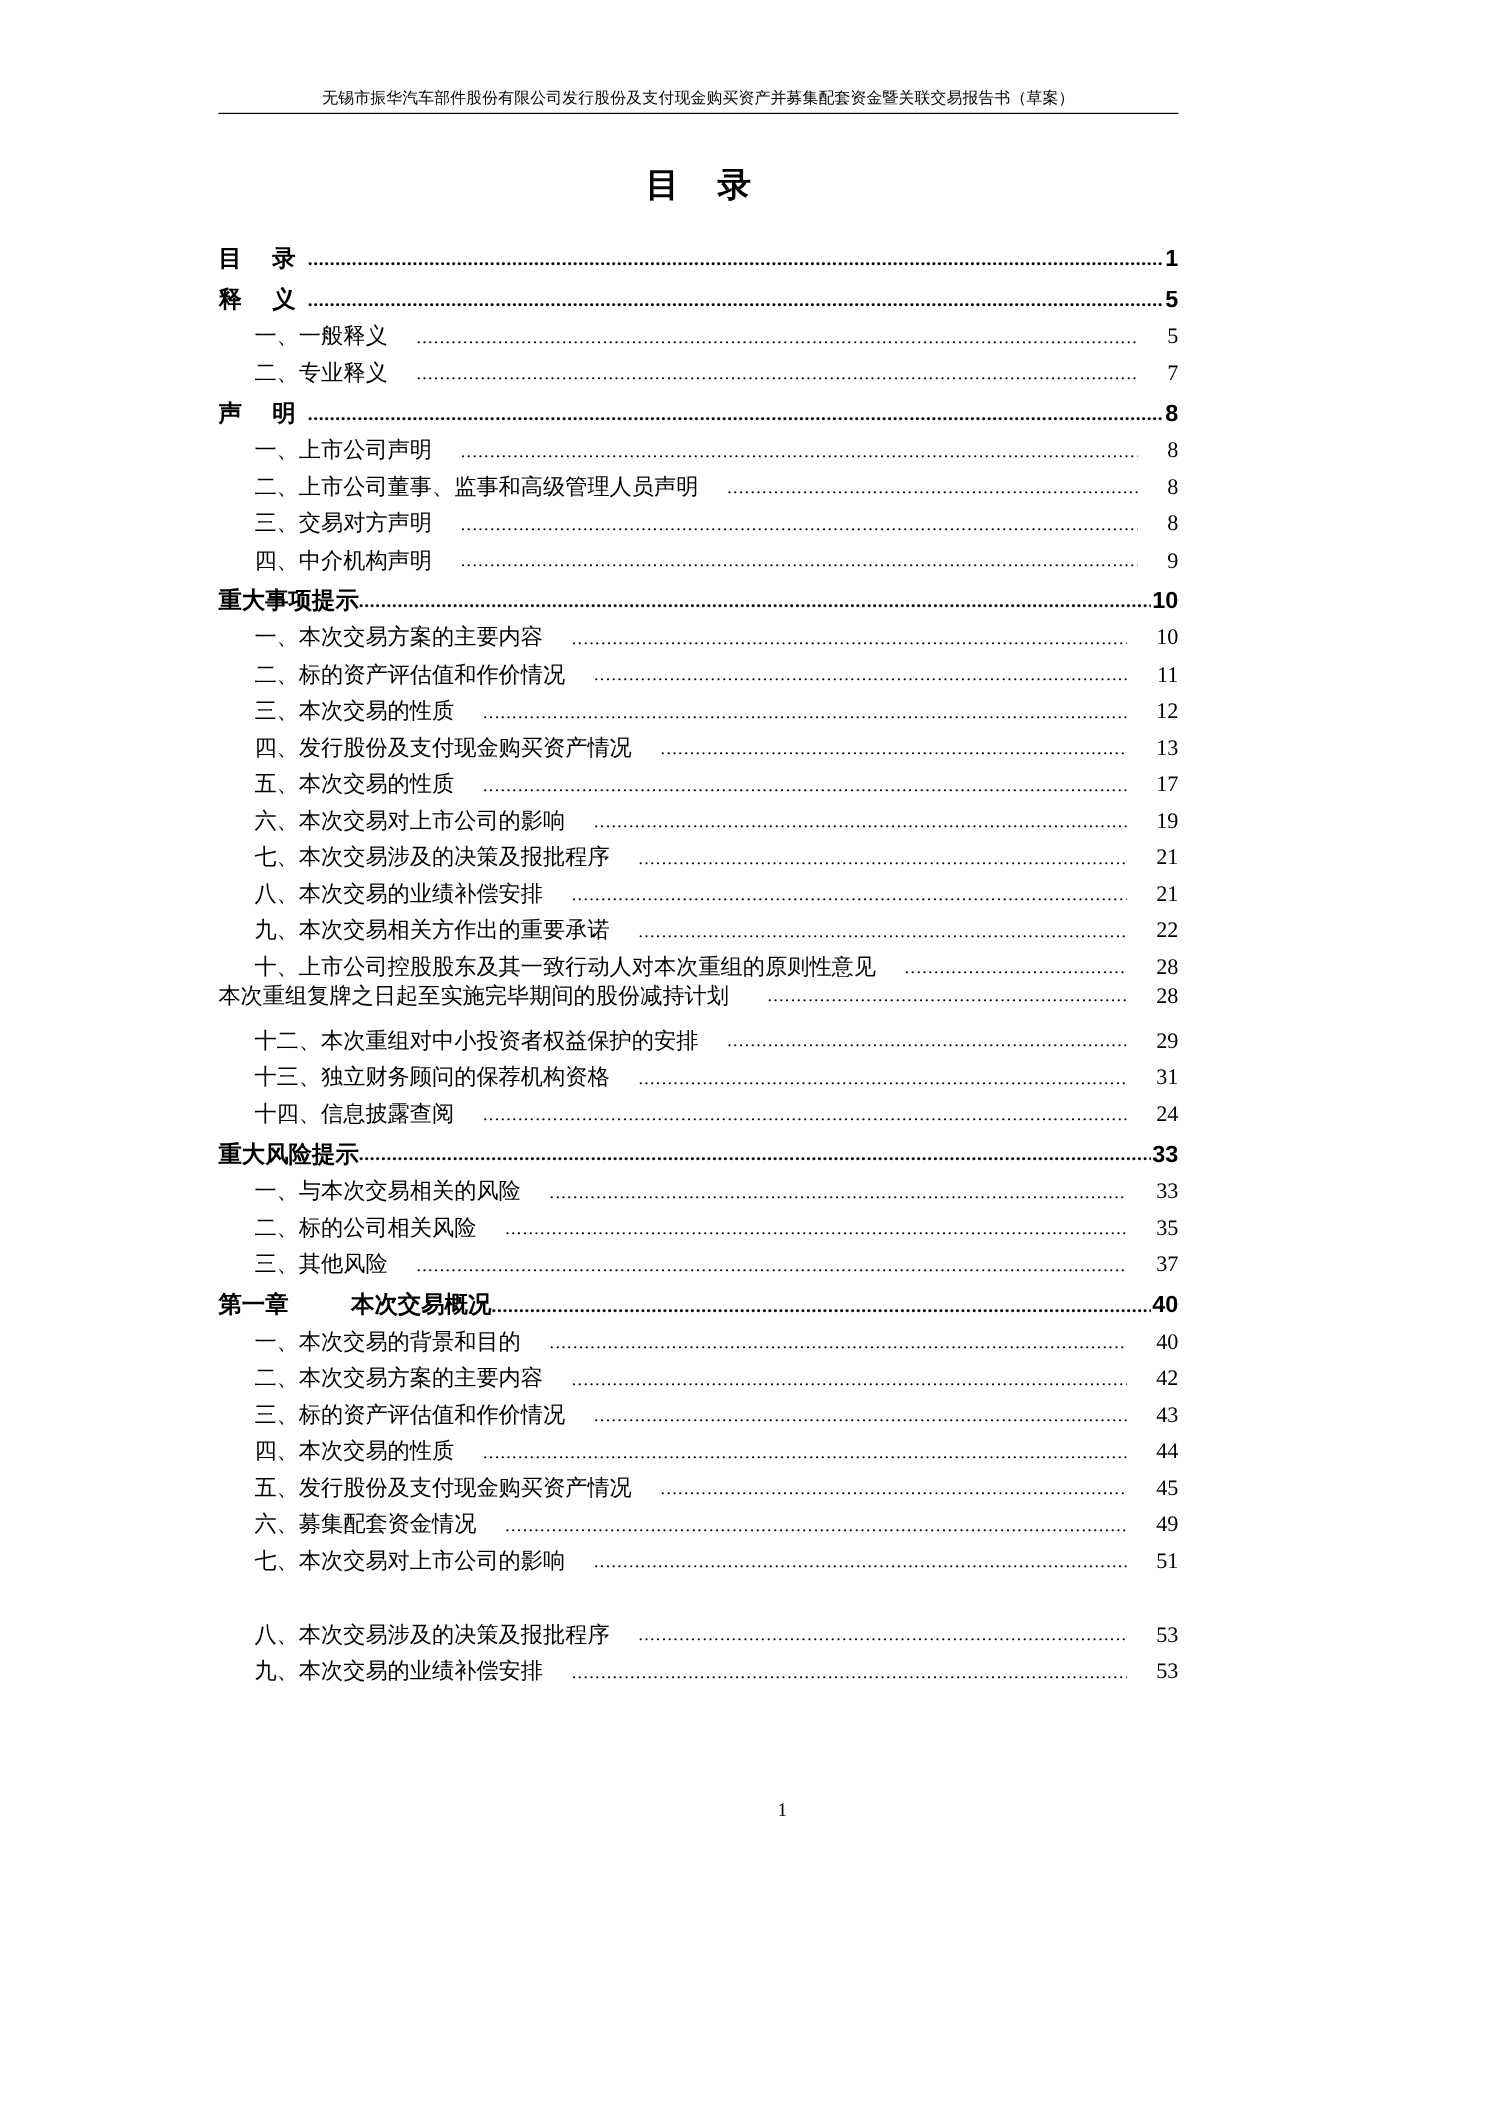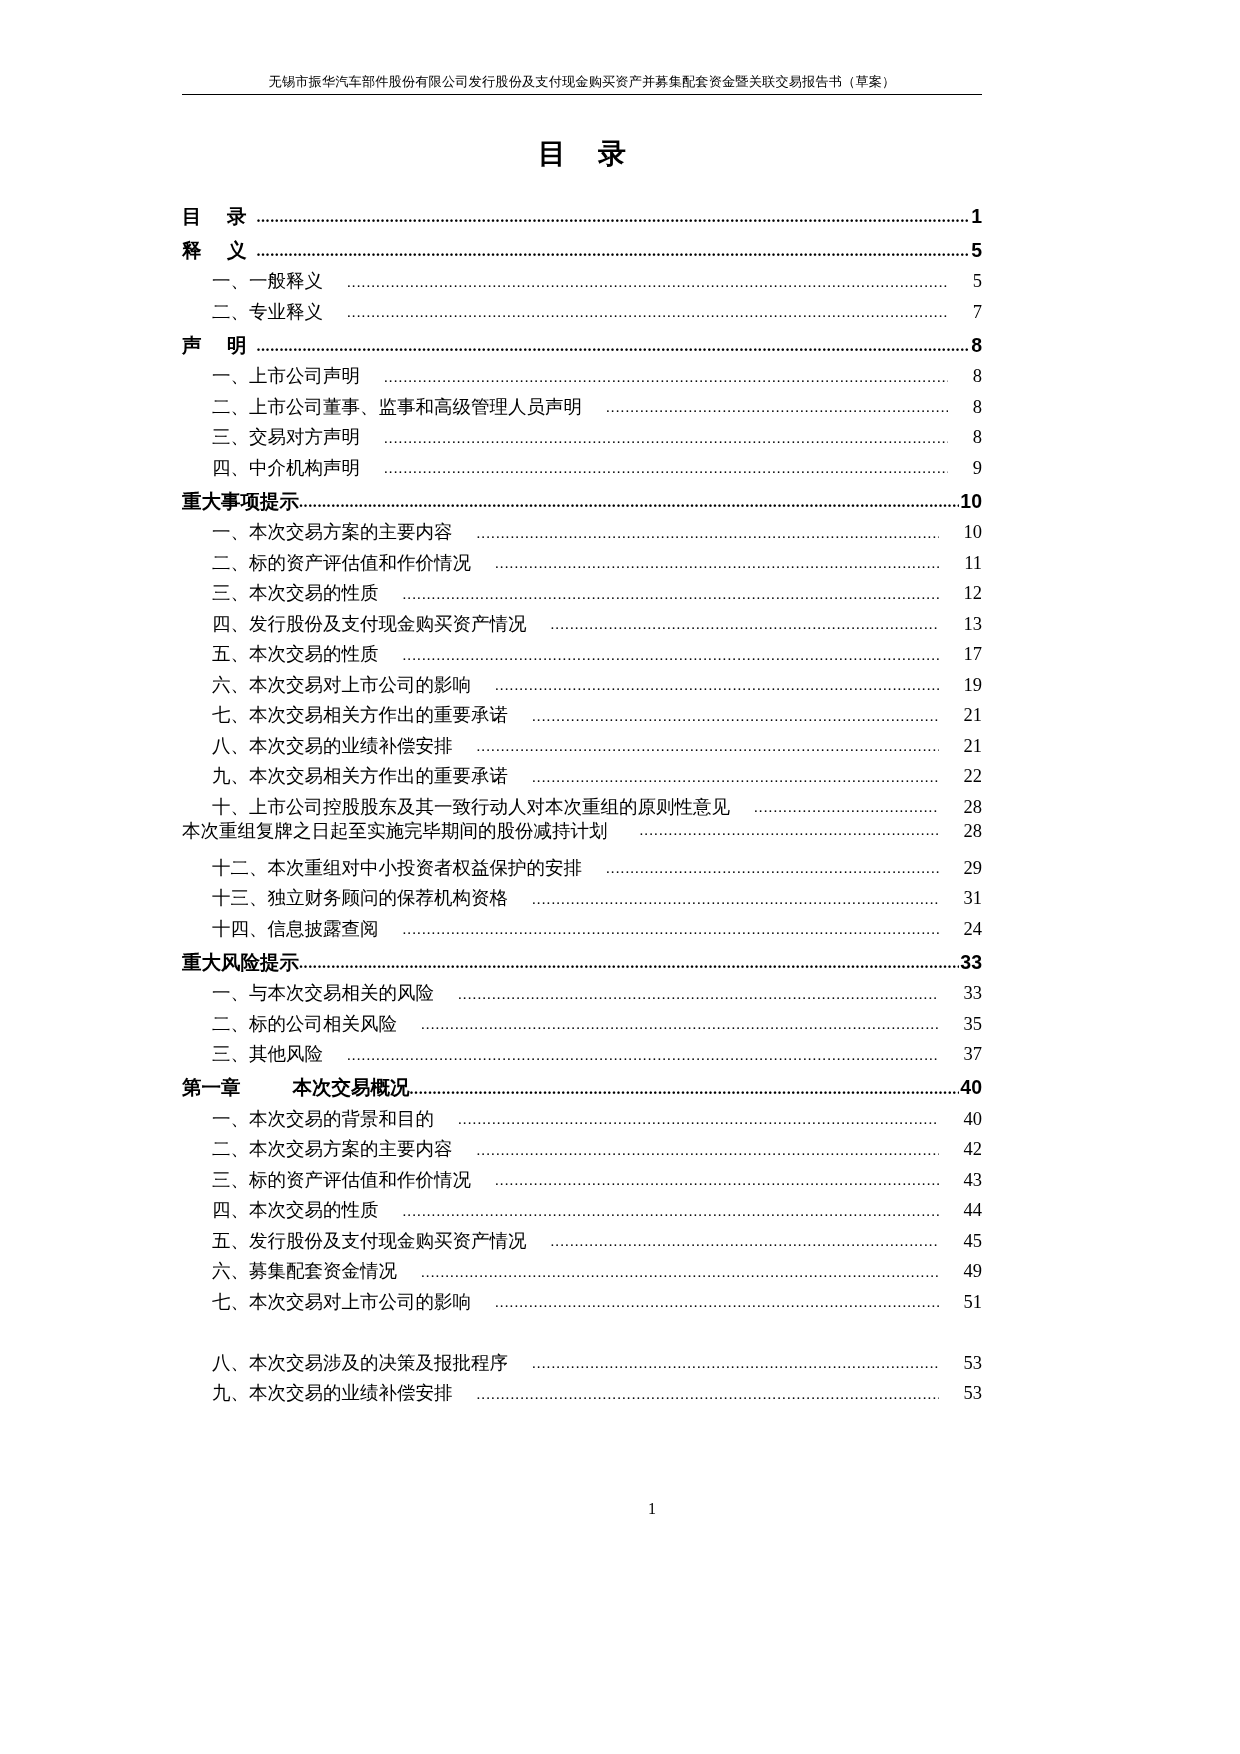--- a/index.html
+++ b/index.html
@@ -235,21 +235,21 @@
         <span class="toc-label">五、本次交易的性质</span>
         <span class="toc-leader">...........................................................................................................................................................................................................................</span>
         <span class="toc-page">17</span>
       </div>
       <div class="toc-row lvl2">
         <span class="toc-label">六、本次交易对上市公司的影响</span>
         <span class="toc-leader">...........................................................................................................................................................................................................................</span>
         <span class="toc-page">19</span>
       </div>
       <div class="toc-row lvl2">
-        <span class="toc-label">七、本次交易相关方作出的重要承诺</span>
+        <span class="toc-label">七、本次交易涉及的决策及报批程序</span>
         <span class="toc-leader">...........................................................................................................................................................................................................................</span>
         <span class="toc-page">21</span>
       </div>
       <div class="toc-row lvl2">
         <span class="toc-label">八、本次交易的业绩补偿安排</span>
         <span class="toc-leader">...........................................................................................................................................................................................................................</span>
         <span class="toc-page">21</span>
       </div>
       <div class="toc-row lvl2">
         <span class="toc-label">九、本次交易相关方作出的重要承诺</span>

